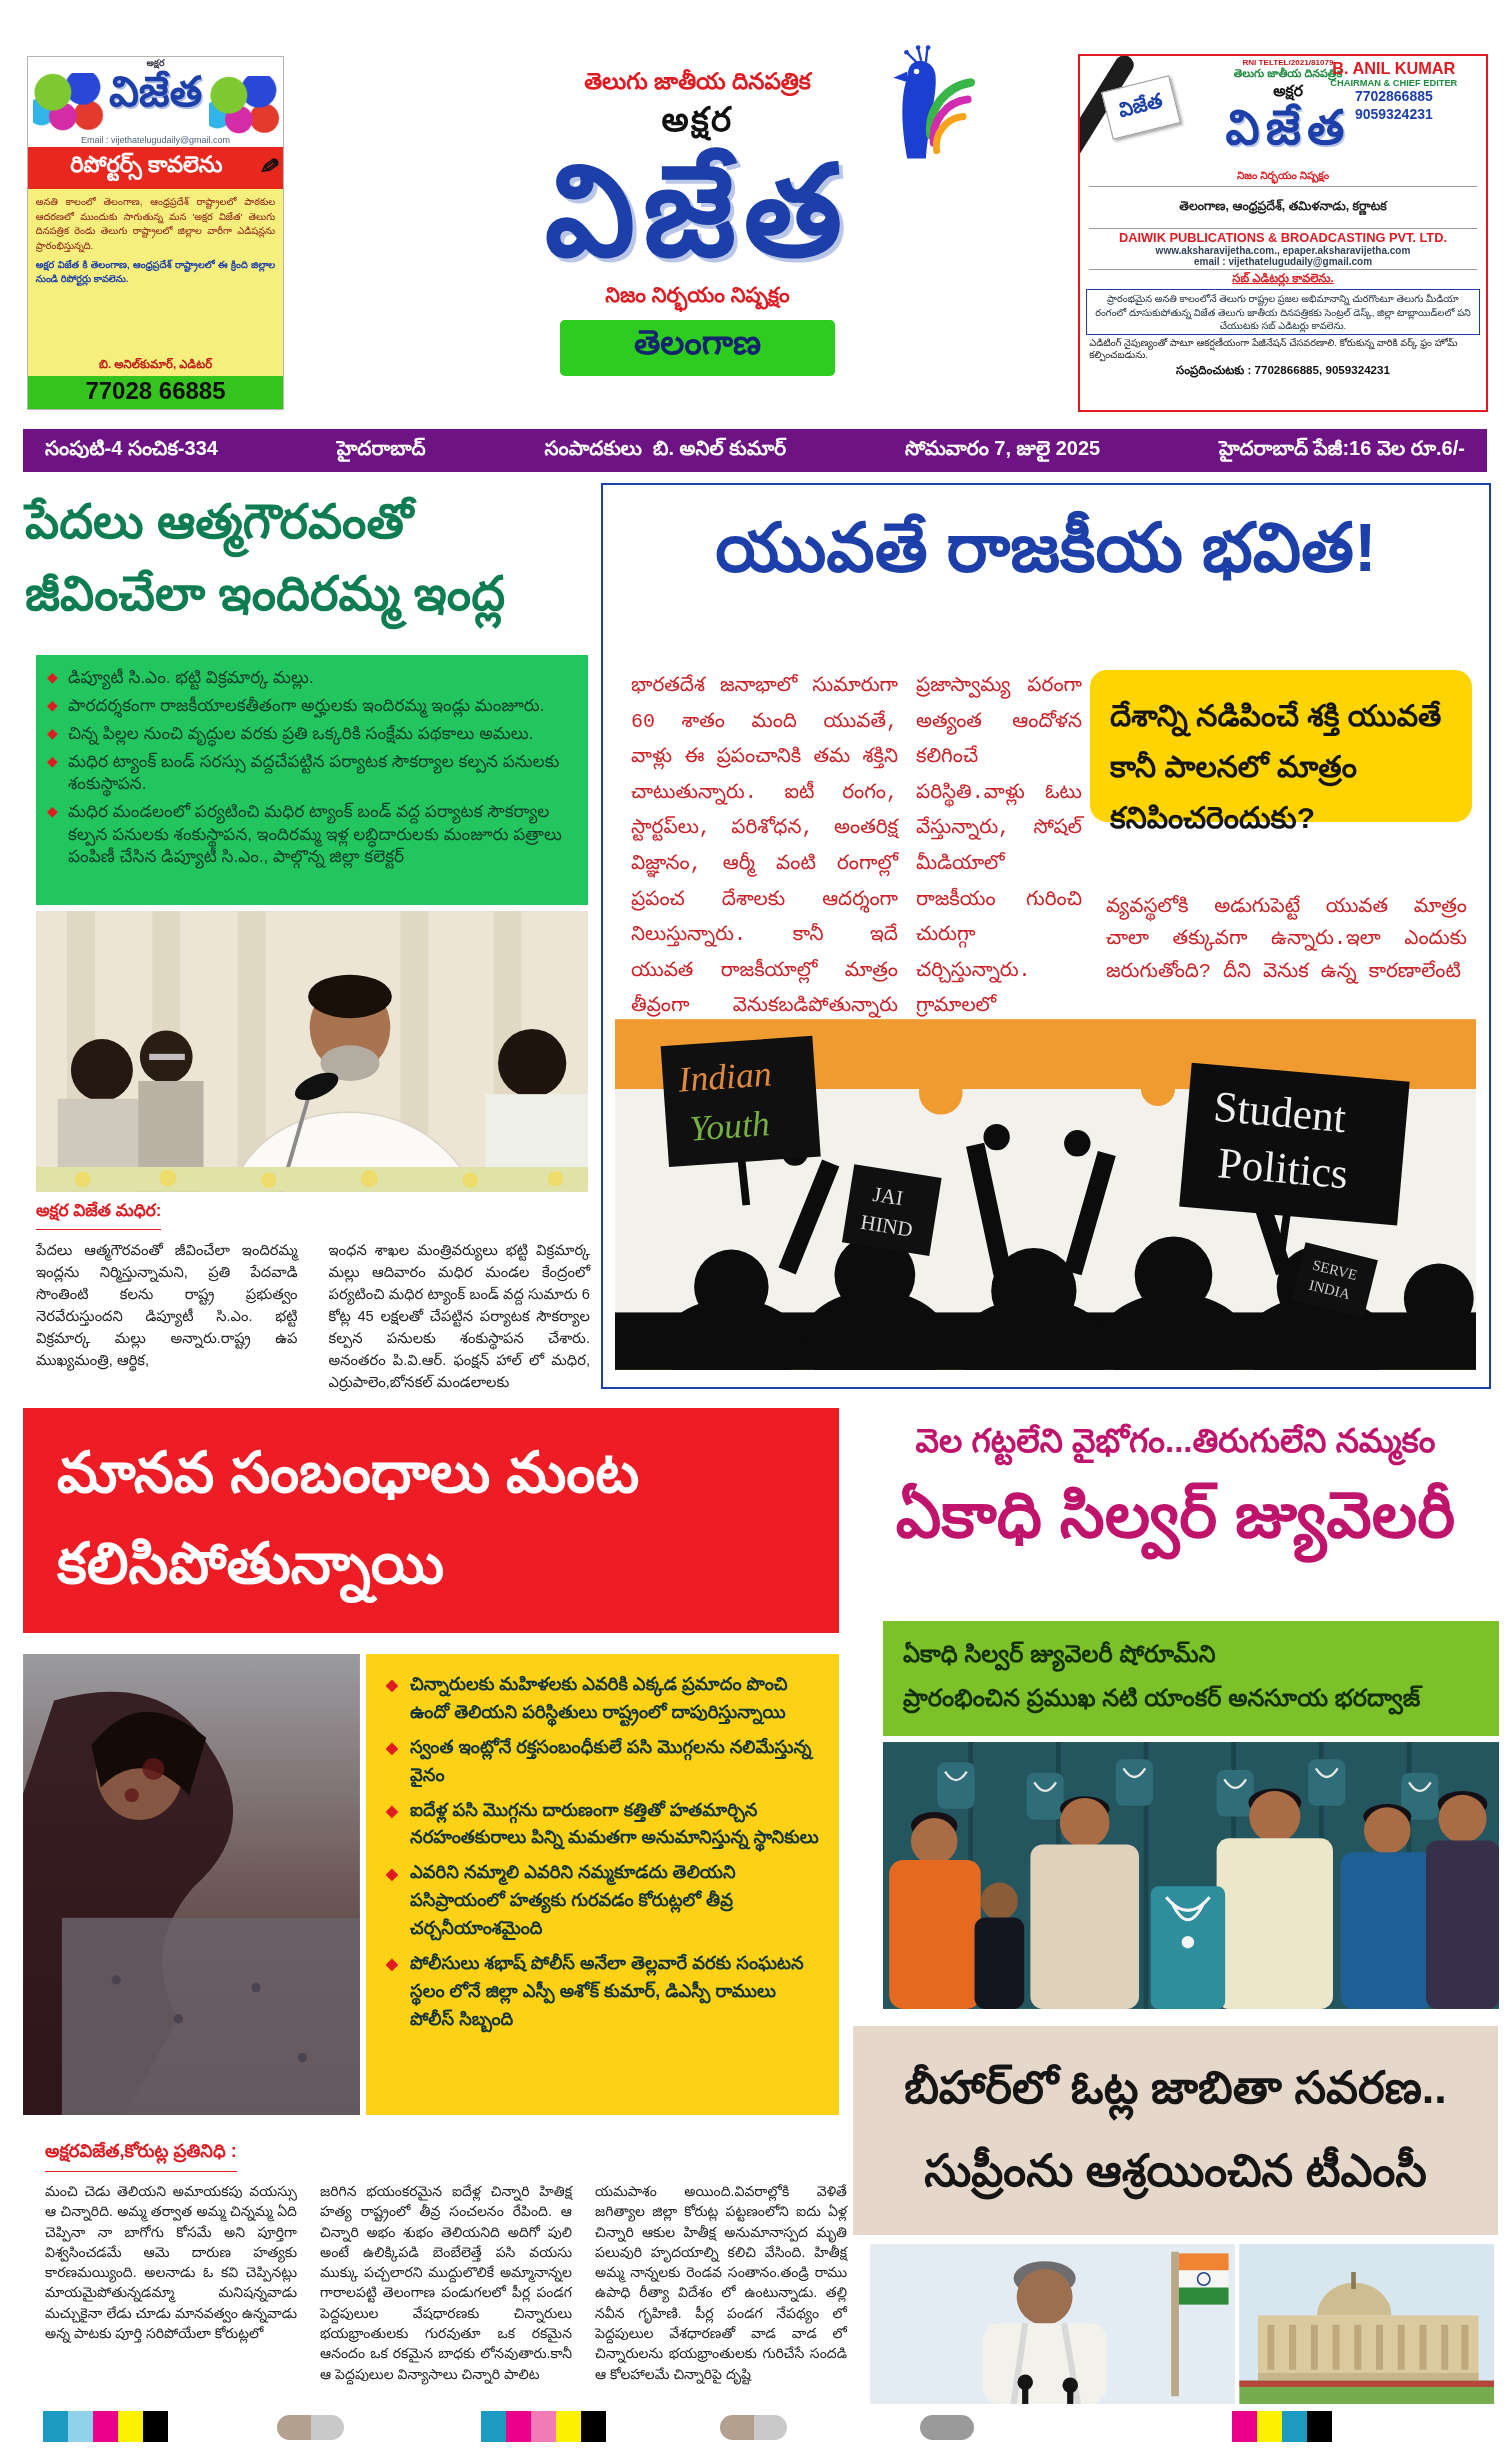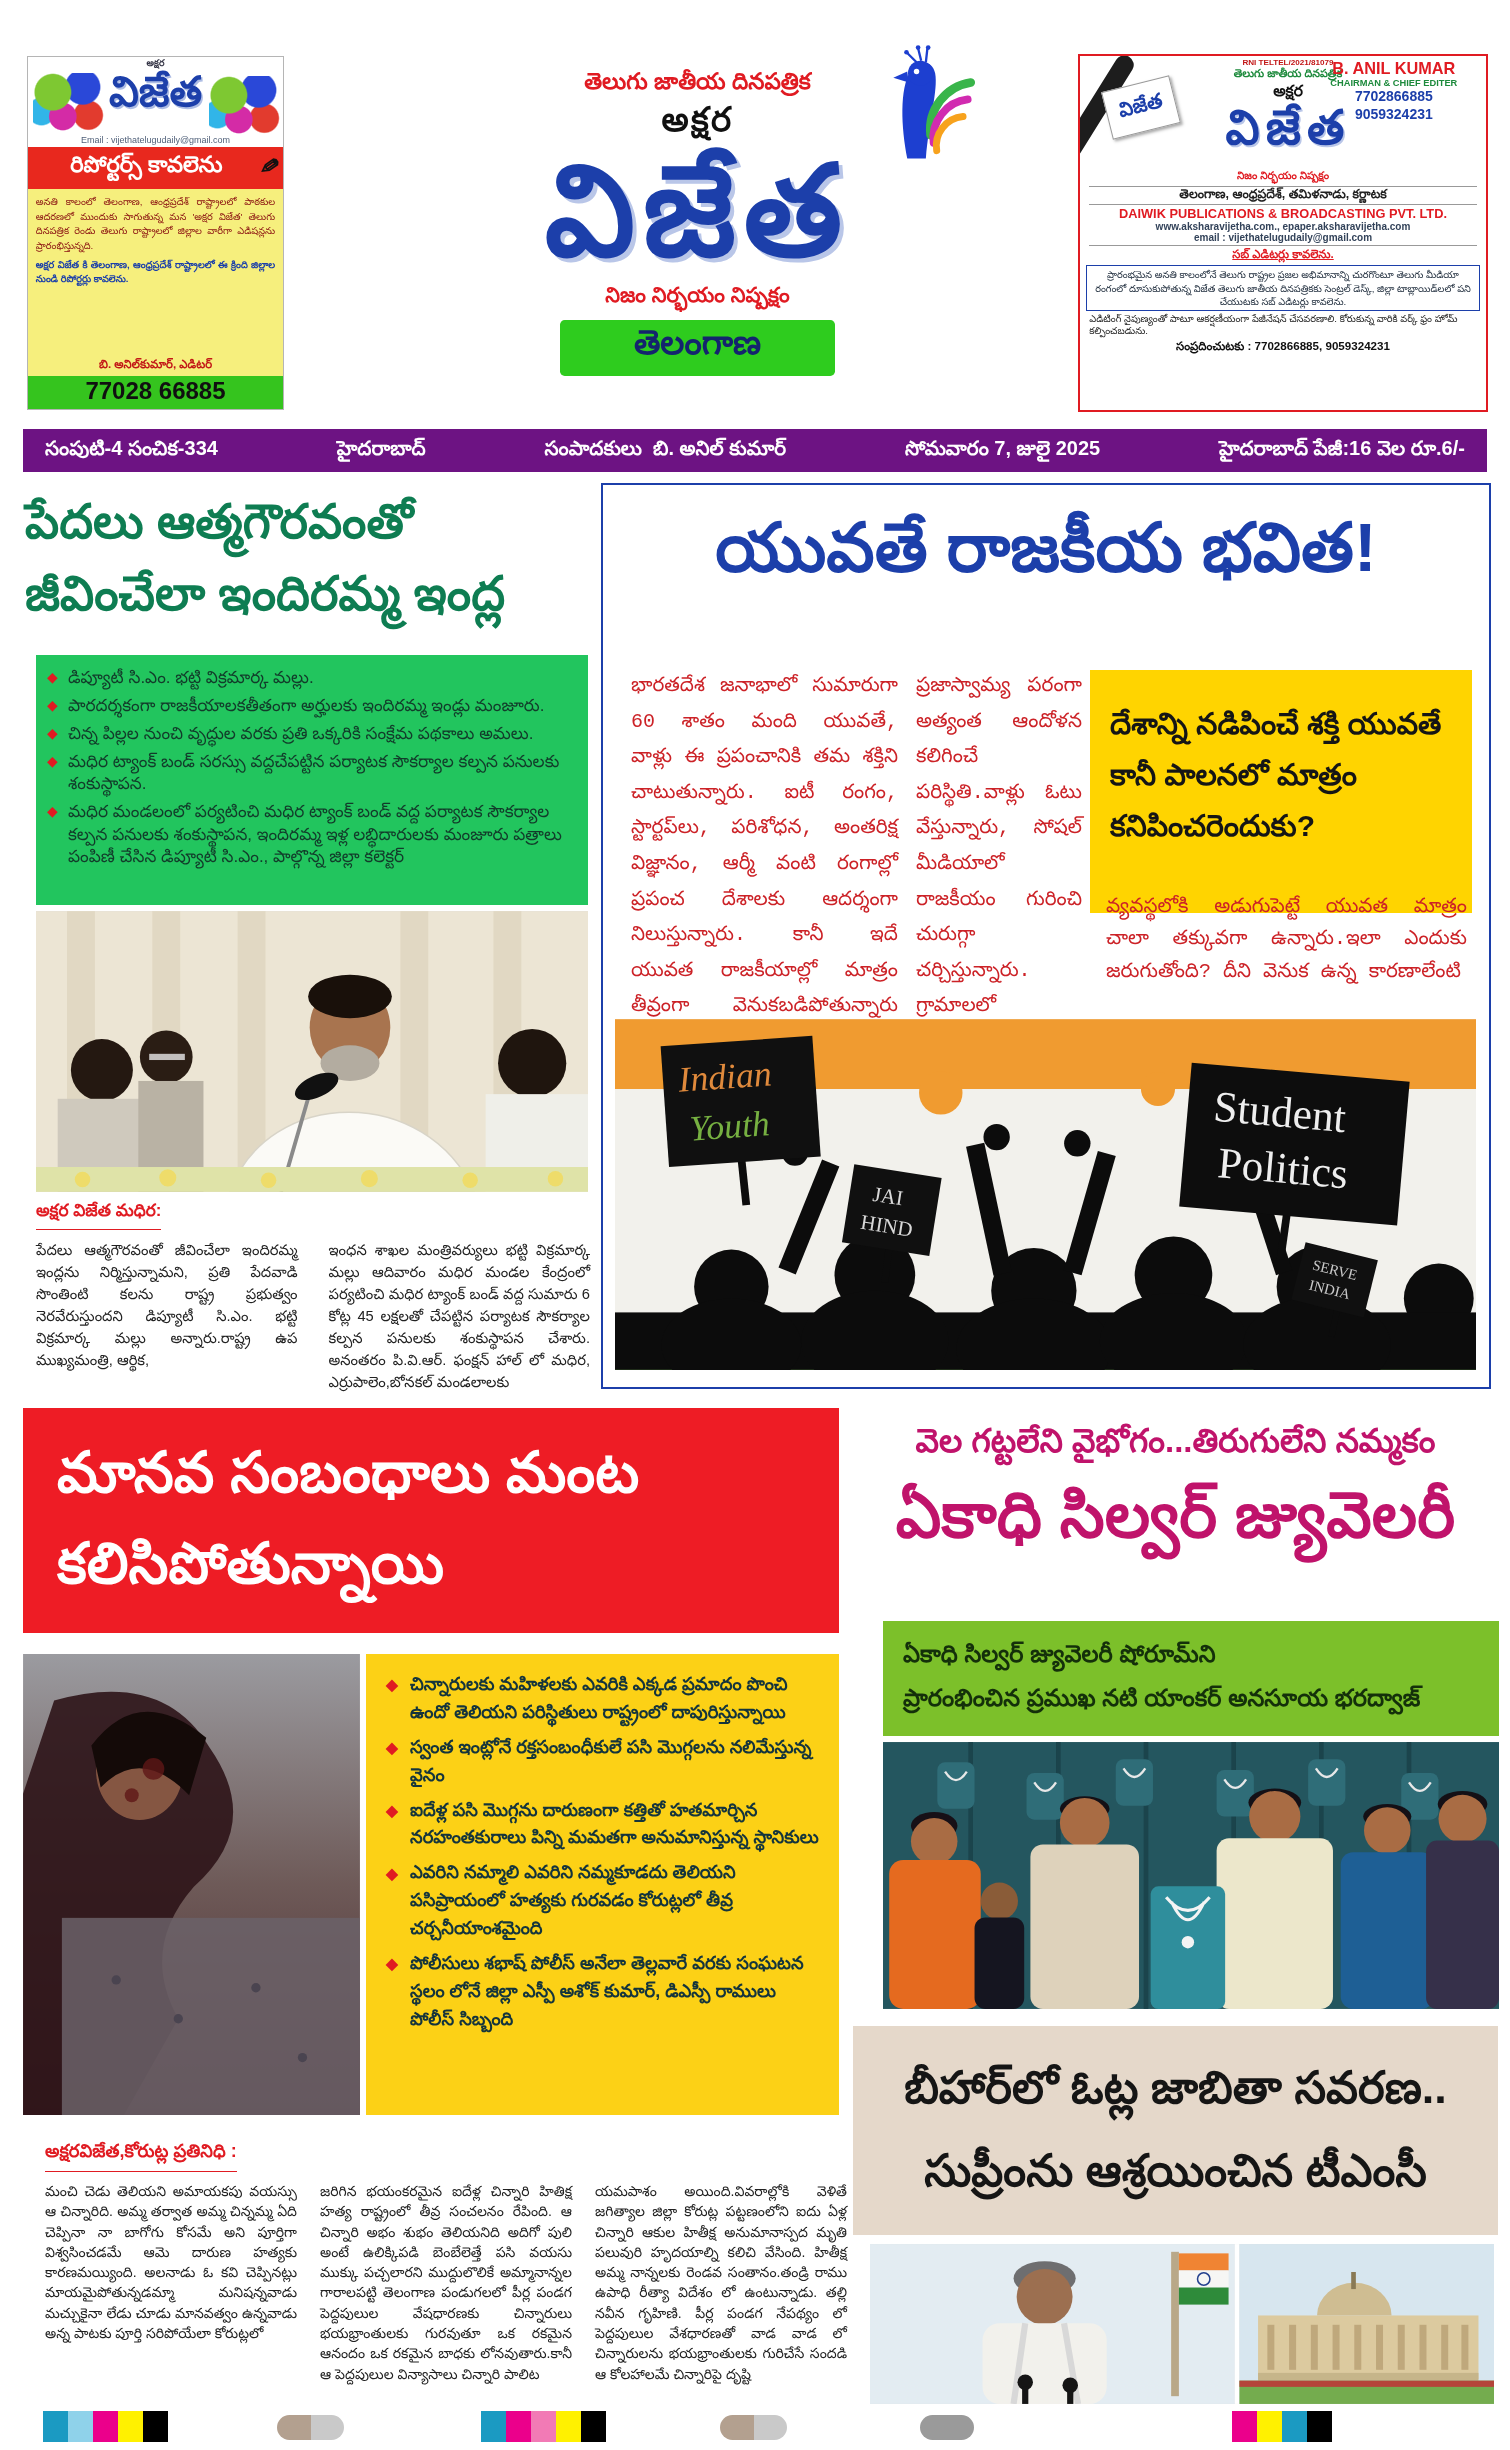--- a/index.html
+++ b/index.html
@@ -58,21 +58,21 @@
            border:0.8px solid #999;transform:rotate(-14deg);box-shadow:1.6px 2.3px 3.1px rgba(0,0,0,.35);
            color:#1c3faa;font-weight:bold;font-size:20px;text-align:center;line-height:43px;}
   .ra-centerblock{position:absolute;left:109px;top:1.6px;width:198px;text-align:center;}
   .ra-rni{color:#c21616;font-size:8.1px;font-weight:bold;}
   .ra-tag{color:#1d8a3c;font-size:11px;font-weight:bold;}
   .ra-kick{color:#101010;font-size:15.5px;font-weight:bold;}
   .ra-title2{color:#1c3faa;font-size:48px;font-weight:bold;line-height:1.05;letter-spacing:6.2px;
              text-shadow:1.6px 1.6px 0 #b9c6e8;}
   .ra-motto{color:#e01b22;text-align:center;font-size:10.5px;font-weight:bold;}
   .ra-states{text-align:center;font-size:12.4px;font-weight:bold;color:#222;
-             border-top:0.8px solid #999;border-bottom:0.8px solid #999;margin:1.6px 9.3px;padding:0 0;}
+             border-top:0.8px solid #999;border-bottom:0.8px solid #999;margin:1.6px 9.3px;padding:12px 0;}
   .ra-company{color:#e01b22;text-align:center;font-weight:bold;font-size:12.8px;}
   .ra-web{text-align:center;font-weight:bold;color:#33435a;font-size:10px;}
   .ra-email{text-align:center;font-weight:bold;color:#33435a;font-size:10px;
             border-bottom:0.8px solid #999;margin:0 9.3px;padding-bottom:1.6px;}
   .ra-vactitle{color:#e01b22;text-align:center;font-weight:bold;font-size:11.6px;margin-top:0.8px;text-decoration:underline;}
   .ra-vacbox{border:1.6px solid #1c3faa;margin:1.6px 6.2px;padding:2.3px 6.2px;font-size:9.7px;
              text-align:center;color:#1c2a3a;line-height:1.35;}
   .ra-note{margin:1.6px 9.3px 0;font-size:9.7px;color:#222;line-height:1.3;}
   .ra-contact{font-weight:bold;font-size:11.6px;color:#101010;text-align:center;margin-top:0.8px;}
 
@@ -95,23 +95,23 @@
   .ind-col{flex:1;font-size:14.7px;line-height:1.5;color:#222;text-align:justify;}
 
   
   .youth-box{left:601px;top:483px;width:890px;height:906px;border:2.3px solid #1c3faa;box-sizing:border-box;}
   .y-headline{position:absolute;left:0;right:0;top:23px;text-align:center;color:#1c3faa;
               font-size:68px;font-weight:bold;}
   .y-col{position:absolute;font-size:20px;color:#cc2227;line-height:1.78;text-align:justify;font-family:Liberation Mono, monospace;}
   .y-c1{left:28px;top:183px;width:267px;}
   .y-c2{left:313px;top:183px;width:166px;}
   .y-c3{left:503px;top:406px;width:361px;line-height:1.62;}
-  .y-highlight{position:absolute;left:487px;top:185px;width:382px;height:243px;background:#ffd400;
-               color:#151515;font-size:30px;font-weight:bold;line-height:1.7;padding:28px 20px;
-               box-sizing:border-box;}
+  .y-highlight{position:absolute;left:487px;top:185px;width:382px;height:152px;background:#ffd400;
+               color:#151515;font-size:30px;font-weight:bold;line-height:1.7;padding:20px 20px;
+               box-sizing:border-box;border-radius:17px;}
   .y-photo{position:absolute;left:12.4px;top:534px;width:861px;height:351px;}
 
   
   .red-banner{left:23px;top:1408px;width:816px;height:225px;background:#ee1c25;color:#fff;
               font-size:57px;font-weight:bold;line-height:1.6;padding:18.6px 34px;box-sizing:border-box;}
   .crime-photo{left:23px;top:1654px;width:337px;height:461px;}
   .crime-bullets{left:366px;top:1654px;width:473px;height:461px;background:#fcd116;
                  padding:17px 20px;box-sizing:border-box;}
   .ybullet{font-size:18px;color:#14343c;font-weight:bold;line-height:1.55;margin-bottom:7px;
            padding-left:24px;position:relative;}

